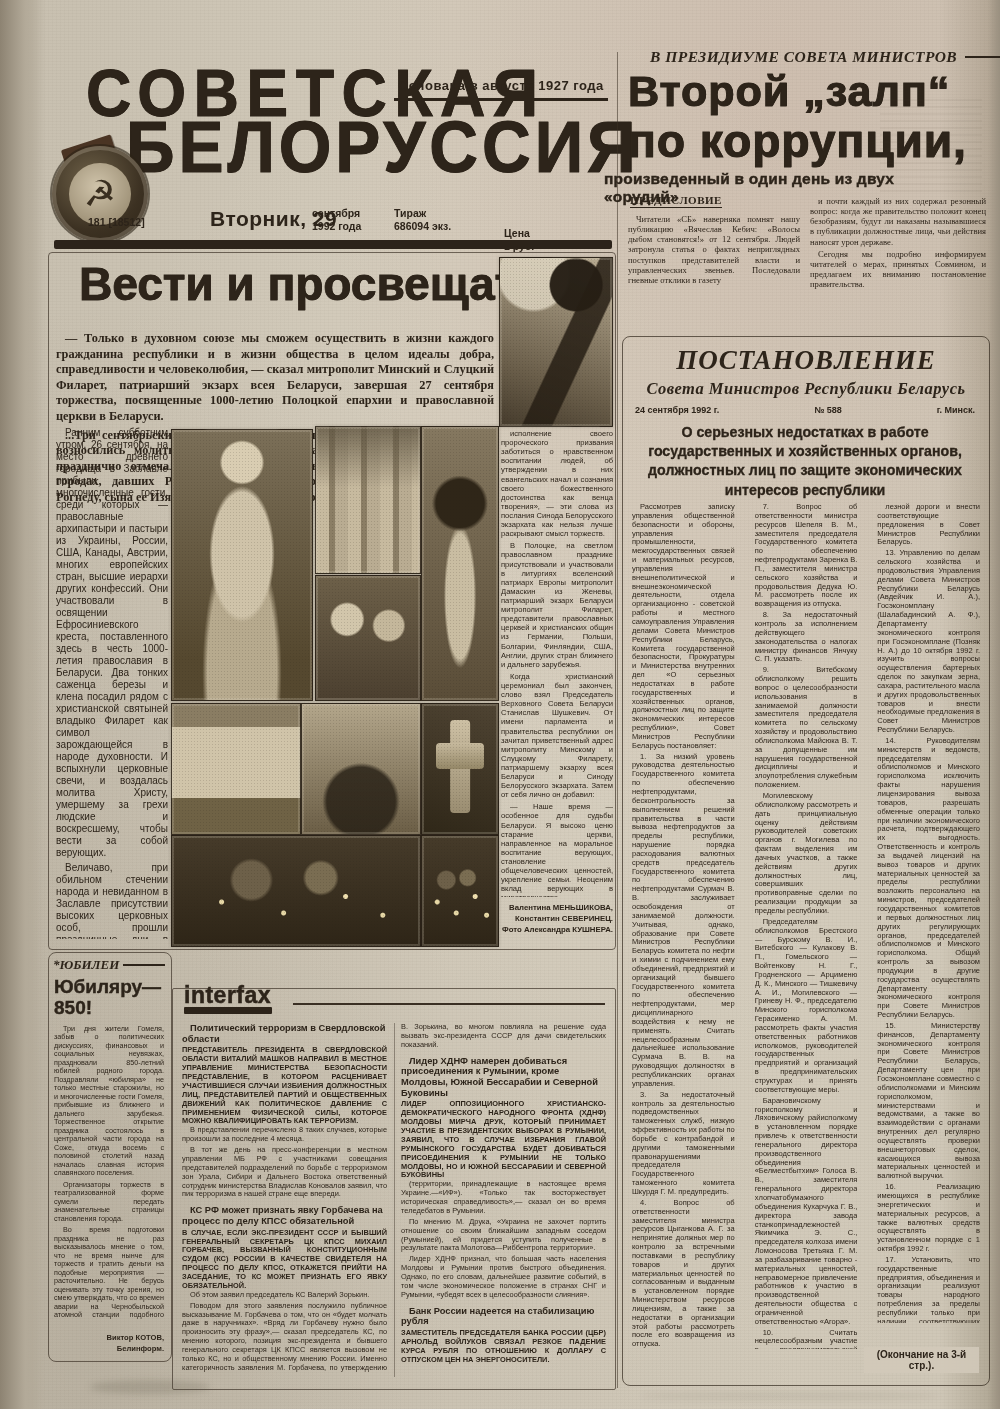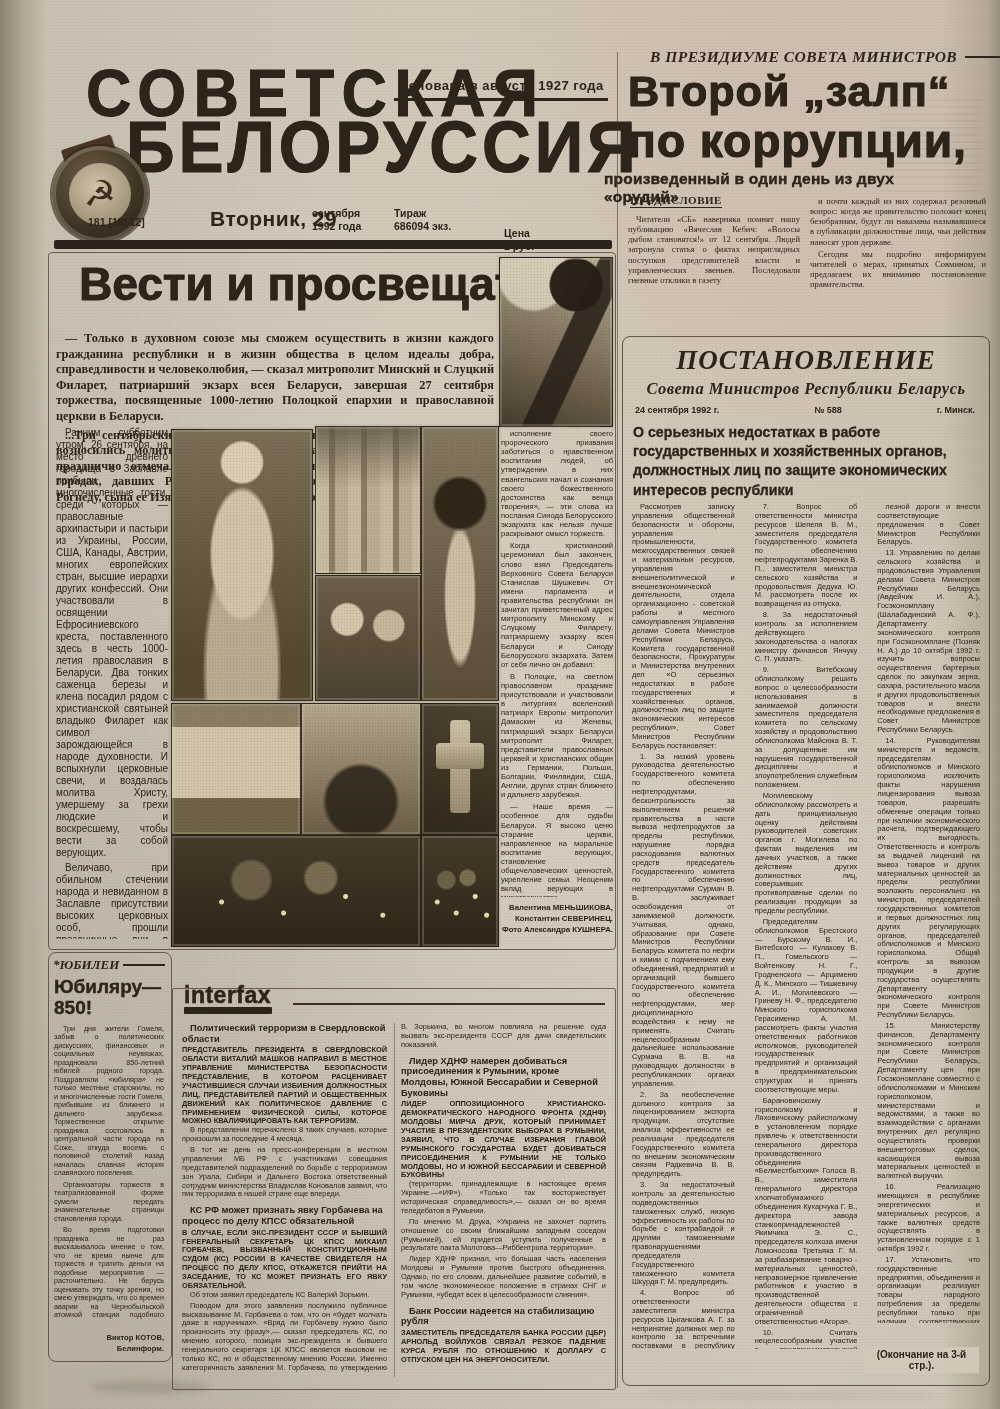--- a/index.html
+++ b/index.html
@@ -118,21 +118,21 @@
     border-bottom:1.5px solid #2d241a;padding-bottom:1px;letter-spacing:.5px;}
   .fw-col{font-family:"Liberation Serif",serif;font-size:8.6px;line-height:1.18;text-align:justify;overflow:hidden;}
   .fw-col p{margin:0 0 2px;text-indent:8px;}
   .decree{position:absolute;left:622px;top:336px;width:366px;height:1048px;
     border:1.2px solid rgba(50,40,28,.7);border-radius:8px;}
   .d-title{font-family:"Liberation Serif",serif;font-style:italic;font-weight:bold;font-size:27px;
     text-align:center;letter-spacing:1px;}
   .d-org{font-family:"Liberation Serif",serif;font-style:italic;font-weight:bold;font-size:16.5px;
     text-align:center;letter-spacing:.5px;}
   .d-meta{display:flex;justify-content:space-between;font-weight:bold;font-size:9px;}
-  .d-subject{font-weight:bold;font-size:14.2px;line-height:1.35;-webkit-text-stroke:.3px #2d241a;}
+  .d-subject{font-weight:bold;font-size:14.2px;line-height:1.35;text-align:center;-webkit-text-stroke:.3px #2d241a;}
   .dcols{position:absolute;left:9px;top:166px;width:348px;height:846px;display:flex;gap:20px;}
   .dcol{width:111px;overflow:hidden;font-size:7.5px;line-height:1.18;text-align:justify;}
   .dcol p{margin:0 0 2px;text-indent:8px;}
   .d-cont{position:absolute;right:10px;bottom:12px;width:115px;text-align:center;
     font-weight:bold;font-size:10px;background:rgba(209,201,185,.9);padding:2px 0;}
 </style>
 </head>
 <body>
 
 <div class="page">
@@ -190,22 +190,22 @@
     <div class="photo ph-crosscrowd" style="left:252px;top:450px;width:118px;height:130px;"></div>
     <div class="photo ph-stone" style="left:372px;top:450px;width:76px;height:130px;">
         <span class="cv"></span>
         <span class="ch"></span>
       </div>
     <div class="photo ph-candles" style="left:122px;top:582px;width:248px;height:110px;"></div>
     <div class="photo ph-candles" style="left:372px;top:582px;width:76px;height:110px;"></div>
 
     <div class="abs txt" style="left:452px;top:176px;width:112px;height:468px;overflow:hidden;font-size:7.6px;line-height:1.2;">
         <p>исполнение своего пророческого призвания заботиться о нравственном воспитании людей, об утверждении в них евангельских начал и сознания своего божественного достоинства как венца творения», — эти слова из послания Синода Белорусского экзархата как нельзя лучше раскрывают смысл торжеств.</p>
+        <p>В Полоцке, на светлом православном празднике присутствовали и участвовали в литургиях вселенский патриарх Европы митрополит Дамаскин из Женевы, патриарший экзарх Беларуси митрополит Филарет, представители православных церквей и христианских общин из Германии, Польши, Болгарии, Финляндии, США, Англии, других стран ближнего и дальнего зарубежья.</p>
         <p>Когда христианский церемониал был закончен, слово взял Председатель Верховного Совета Беларуси Станислав Шушкевич. От имени парламента и правительства республики он зачитал приветственный адрес митрополиту Минскому и Слуцкому Филарету, патриаршему экзарху всея Беларуси и Синоду Белорусского экзархата. Затем от себя лично он добавил:</p>
-        <p>В Полоцке, на светлом православном празднике присутствовали и участвовали в литургиях вселенский патриарх Европы митрополит Дамаскин из Женевы, патриарший экзарх Беларуси митрополит Филарет, представители православных церквей и христианских общин из Германии, Польши, Болгарии, Финляндии, США, Англии, других стран ближнего и дальнего зарубежья.</p>
         <p>— Наше время — особенное для судьбы Беларуси. Я высоко ценю старание церкви, направленное на моральное воспитание верующих, становление общечеловеческих ценностей, укрепление семьи. Неоценим вклад верующих в миротворчество, благотворительность и милосердие. Я желаю Белорусской церкви успешно осуществлять свою деятельность, быть и дальше примером братских отношений между людьми разных национальностей, служить идеалам добра и справедливости.</p>
       </div>
     <div class="abs sig" style="left:440px;top:650px;width:124px;font-size:7.8px;">
         <p>Валентина МЕНЬШИКОВА,</p>
         <p>Константин СЕВЕРИНЕЦ.</p>
         <p>Фото Александра КУШНЕРА.</p>
       </div>
   </div>
 
   <div class="abs hairbox" style="left:48px;top:952px;width:122px;height:408px;">
@@ -293,21 +293,20 @@
       <div class="abs d-meta" style="left:12px;top:68px;width:340px;">
         <span>24 сентября 1992 г.</span>
         <span>№ 588</span>
         <span>г. Минск.</span>
       </div>
       <div class="abs d-subject" style="left:10px;top:86px;width:344px;">О серьезных недостатках в работе государственных и хозяйственных органов, должностных лиц по защите экономических интересов республики</div>
       <div class="dcols">
         <div class="dcol txt">
             <p>Рассмотрев записку управления общественной безопасности и обороны, управления промышленности, межгосударственных связей и материальных ресурсов, управления внешнеполитической и внешнеэкономической деятельности, отдела организационно - советской работы и местного самоуправления Управления делами Совета Министров Республики Беларусь, Комитета государственной безопасности, Прокуратуры и Министерства внутренних дел «О серьезных недостатках в работе государственных и хозяйственных органов, должностных лиц по защите экономических интересов республики», Совет Министров Республики Беларусь постановляет:</p>
             <p>1. За низкий уровень руководства деятельностью Государственного комитета по обеспечению нефтепродуктами, бесконтрольность за выполнением решений правительства в части вывоза нефтепродуктов за пределы республики, нарушение порядка расходования валютных средств председатель Государственного комитета по обеспечению нефтепродуктами Сурмач В. В. заслуживает освобождения от занимаемой должности. Учитывая, однако, образование при Совете Министров Республики Беларусь комитета по нефти и химии с подчинением ему объединений, предприятий и организаций бывшего Государственного комитета по обеспечению нефтепродуктами, мер дисциплинарного воздействия к нему не применять. Считать нецелесообразным дальнейшее использование Сурмача В. В. на руководящих должностях в республиканских органах управления.</p>
-            <p>2. За необеспечение должного контроля за лицензированием экспорта продукции, отсутствие анализа эффективности ее реализации председателя Государственного комитета по внешним экономическим связям Радкевича В. В. предупредить.</p>
             <p>3. За недостаточный контроль за деятельностью подведомственных таможенных служб, низкую эффективность их работы по борьбе с контрабандой и другими таможенными правонарушениями председателя Государственного таможенного комитета Шкурдя Г. М. предупредить.</p>
             <p>4. Вопрос об ответственности заместителя министра ресурсов Цыганкова А. Г. за непринятие должных мер по контролю за встречными поставками в республику товаров и других материальных ценностей по согласованным и выданным в установленном порядке Министерством ресурсов лицензиям, а также за недостатки в организации этой работы рассмотреть после его возвращения из отпуска.</p>
           </div>
         <div class="dcol txt">
             <p>7. Вопрос об ответственности министра ресурсов Шепеля В. М., заместителя председателя Государственного комитета по обеспечению нефтепродуктами Заренка В. П., заместителя министра сельского хозяйства и продовольствия Дедука Ю. М. рассмотреть после их возвращения из отпуска.</p>
             <p>8. За недостаточный контроль за исполнением действующего законодательства о налогах министру финансов Янчуку С. П. указать.</p>
             <p>9. Витебскому облисполкому решить вопрос о целесообразности использования в занимаемой должности заместителя председателя комитета по сельскому хозяйству и продовольствию облисполкома Майсюка В. Т. за допущенные им нарушения государственной дисциплины и злоупотребления служебным положением.</p>
             <p>Могилевскому облисполкому рассмотреть и дать принципиальную оценку действиям руководителей советских органов г. Могилева по фактам выделения им дачных участков, а также действиям других должностных лиц, совершивших противоправные сделки по реализации продукции за пределы республики.</p>
             <p>Председателям облисполкомов Брестского — Бурскому В. И., Витебского — Кулакову В. П., Гомельского — Войтенкову Н. Г., Гродненского — Арцименю Д. К., Минского — Тишкевичу А. И., Могилевского — Гриневу Н. Ф., председателю Минского горисполкома Герасименко А. М. рассмотреть факты участия ответственных работников исполкомов, руководителей государственных предприятий и организаций в предпринимательских структурах и принять соответствующие меры.</p>
             <p>Барановичскому горисполкому и Ляховичскому райисполкому в установленном порядке привлечь к ответственности генерального директора производственного объединения «Белместбытхим» Голоса В. В., заместителя генерального директора хлопчатобумажного объединения Кухарчука Г. В., директора завода станкопринадлежностей Якимчика Э. С., председателя колхоза имени Ломоносова Третьяка Г. М. за разбазаривание товарно - материальных ценностей, неправомерное привлечение работников к участию в производственной деятельности общества с ограниченной ответственностью «Агора».</p>

